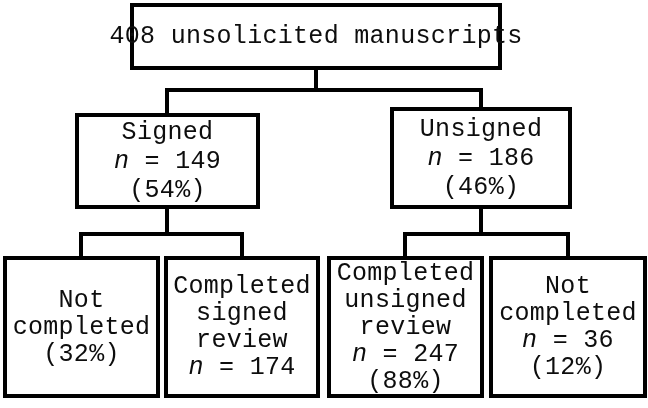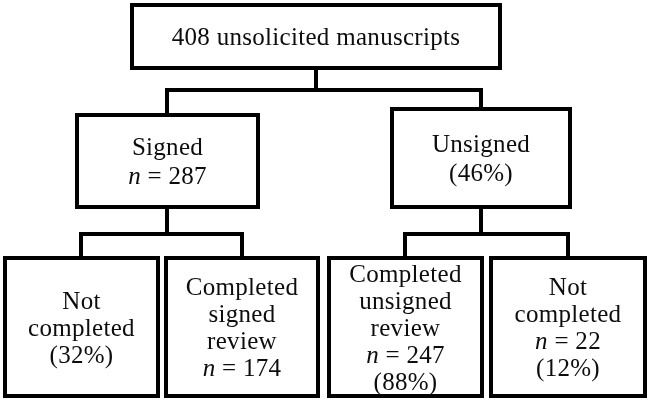--- a/index.html
+++ b/index.html
@@ -1,19 +1,19 @@
 <!DOCTYPE html>
 <html><head>
 <meta charset="utf-8">
 <style>
   html,body{margin:0;padding:0;background:#fff;}
   .stage{
     position:relative;width:648px;height:408px;overflow:hidden;
     background:var(--bg,#fff);
-    font-family:Liberation Serif, serif;
+    font-family:Liberation Mono, monospace;
     color:var(--text,#0d0d0d);
   }
   .box{
     position:absolute;box-sizing:border-box;
     border:4px solid var(--line,#000);background:var(--bg,#fff);
     display:flex;flex-direction:column;justify-content:center;align-items:center;
     text-align:center;letter-spacing:0.3px;
   }
   .tl{font-size:25px;line-height:29px;white-space:pre;}
   .lvl3 .tl{line-height:27px;}
@@ -62,25 +62,27 @@
   <div class="conn" id="c3-bar"></div>
   <div class="conn" id="c3-dL"></div>
   <div class="conn" id="c3-dR"></div>
 
   <div class="box" id="node-root">
     <div class="tl">408 unsolicited manuscripts</div>
   </div>
 
   <div class="box" id="node-signed">
     <div class="tl">Signed</div>
-    <div class="tl"><span class="it">n</span><span> = 287</span></div>
+    <div class="tl"><span class="it">n</span><span> = 149</span></div>
+    <div class="tl">(54%)</div>
   </div>
 
   <div class="box" id="node-unsigned">
     <div class="tl">Unsigned</div>
+    <div class="tl"><span class="it">n</span><span> = 186</span></div>
     <div class="tl">(46%)</div>
   </div>
 
   <div class="box lvl3" id="node-nc-signed">
     <div class="tl">Not</div>
     <div class="tl">completed</div>
     <div class="tl">(32%)</div>
   </div>
 
   <div class="box lvl3" id="node-comp-signed">
@@ -94,17 +96,17 @@
     <div class="tl">Completed</div>
     <div class="tl">unsigned</div>
     <div class="tl">review</div>
     <div class="tl"><span class="it">n</span><span> = 247</span></div>
     <div class="tl">(88%)</div>
   </div>
 
   <div class="box lvl3" id="node-nc-unsigned">
     <div class="tl">Not</div>
     <div class="tl">completed</div>
-    <div class="tl"><span class="it">n</span><span> = 22</span></div>
+    <div class="tl"><span class="it">n</span><span> = 36</span></div>
     <div class="tl">(12%)</div>
   </div>
 
 </div>
 
 </body></html>

